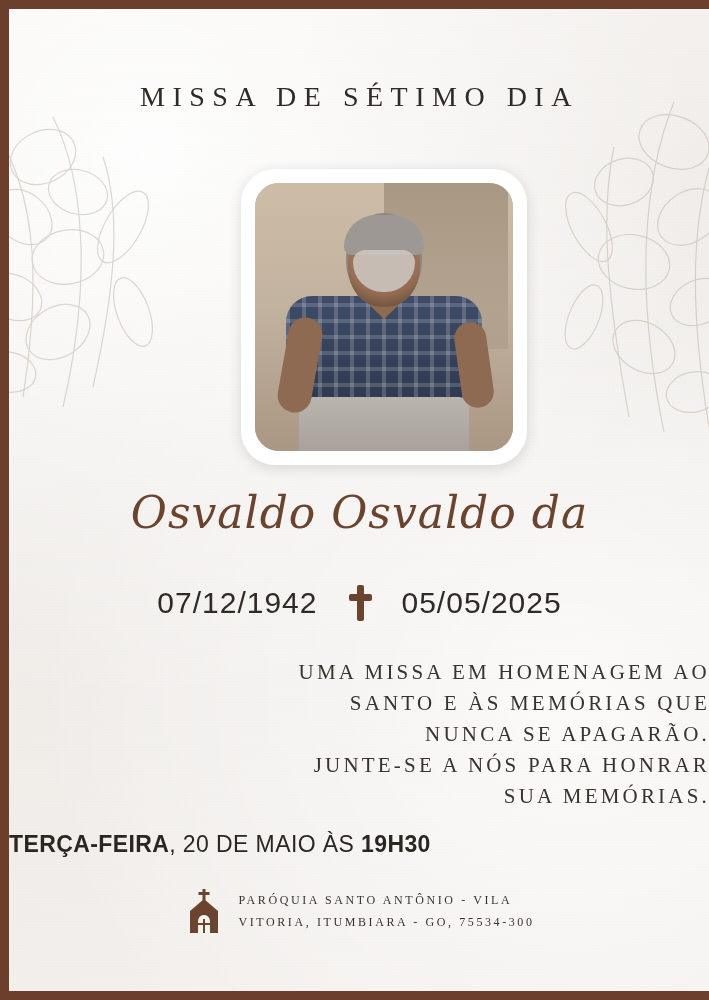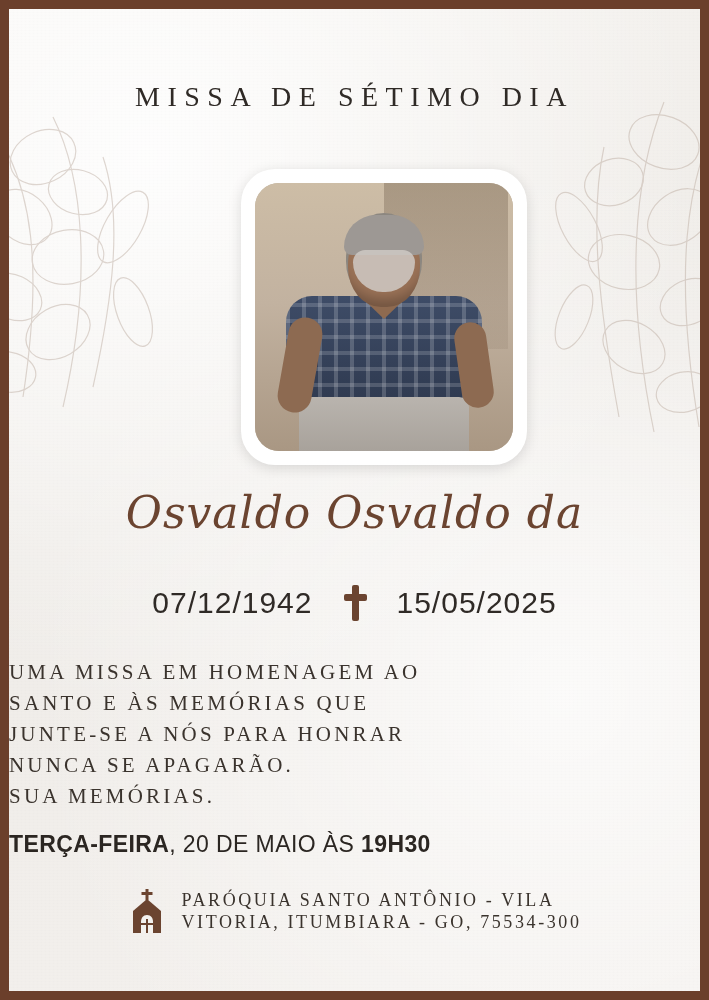--- a/index.html
+++ b/index.html
@@ -18,20 +18,21 @@
     left: 9px;
     top: 9px;
     width: 691px;
     height: 982px;
     background: #f4f2ef;
     background-image:
       radial-gradient(circle at 20% 15%, rgba(255,255,255,0.9) 0%, rgba(244,242,239,0) 55%),
       radial-gradient(circle at 80% 70%, rgba(255,255,255,0.75) 0%, rgba(241,238,234,0) 60%),
       linear-gradient(160deg, #f7f5f2 0%, #efece8 45%, #f4f1ee 100%);
     overflow: hidden;
+    padding-left: 10px;
   }
   .grain {
     position: absolute;
     inset: 0;
     opacity: 0.5;
     pointer-events: none;
     background-image:
       repeating-linear-gradient(0deg, rgba(0,0,0,0.012) 0px, rgba(0,0,0,0.012) 1px, rgba(255,255,255,0) 1px, rgba(255,255,255,0) 3px),
       repeating-linear-gradient(90deg, rgba(0,0,0,0.010) 0px, rgba(0,0,0,0.010) 1px, rgba(255,255,255,0) 1px, rgba(255,255,255,0) 4px);
   }
@@ -239,21 +240,21 @@
     top: 9px;
     width: 23px;
     height: 7px;
   }
 
   .message {
     position: absolute;
     left: 0;
     top: 648px;
     width: 100%;
-    text-align: left;
+    text-align: right;
     font-family: "Liberation Serif", serif;
     font-size: 21px;
     line-height: 31px;
     letter-spacing: 3.2px;
     color: #3a332d;
   }
   .message span {
     display: block;
   }
 
@@ -283,21 +284,21 @@
     gap: 14px;
   }
   .church-icon {
     width: 40px;
     height: 44px;
     position: relative;
     flex: none;
   }
   .venue-lines {
     font-family: "Liberation Serif", serif;
-    font-size: 18px;
+    font-size: 12px;
     line-height: 22px;
     letter-spacing: 2.6px;
     color: #3a332d;
     text-align: left;
   }
   .venue-lines span {
     display: block;
   }
 </style>
 </head>
@@ -353,28 +354,28 @@
     </div>
   </div>
 
   <div class="name">
     <span>Osvaldo Osvaldo da</span>
   </div>
 
   <div class="dates">
     <span>07/12/1942</span>
     <span class="cross"></span>
-    <span>15/05/2025</span>
+    <span>05/05/2025</span>
   </div>
 
   <div class="message">
     <span>UMA MISSA EM HOMENAGEM AO</span>
     <span>SANTO E ÀS MEMÓRIAS QUE</span>
+    <span>NUNCA SE APAGARÃO.</span>
     <span>JUNTE-SE A NÓS PARA HONRAR</span>
-    <span>NUNCA SE APAGARÃO.</span>
     <span>SUA MEMÓRIAS.</span>
   </div>
 
   <div class="datetime">
     <b>TERÇA-FEIRA</b><span>, 20 DE MAIO ÀS </span><b>19H30</b>
   </div>
 
   <div class="venue">
     <svg class="church-icon" viewBox="0 0 40 44">
       <rect x="18.5" y="0" width="3" height="11" fill="#6b4430"></rect>

